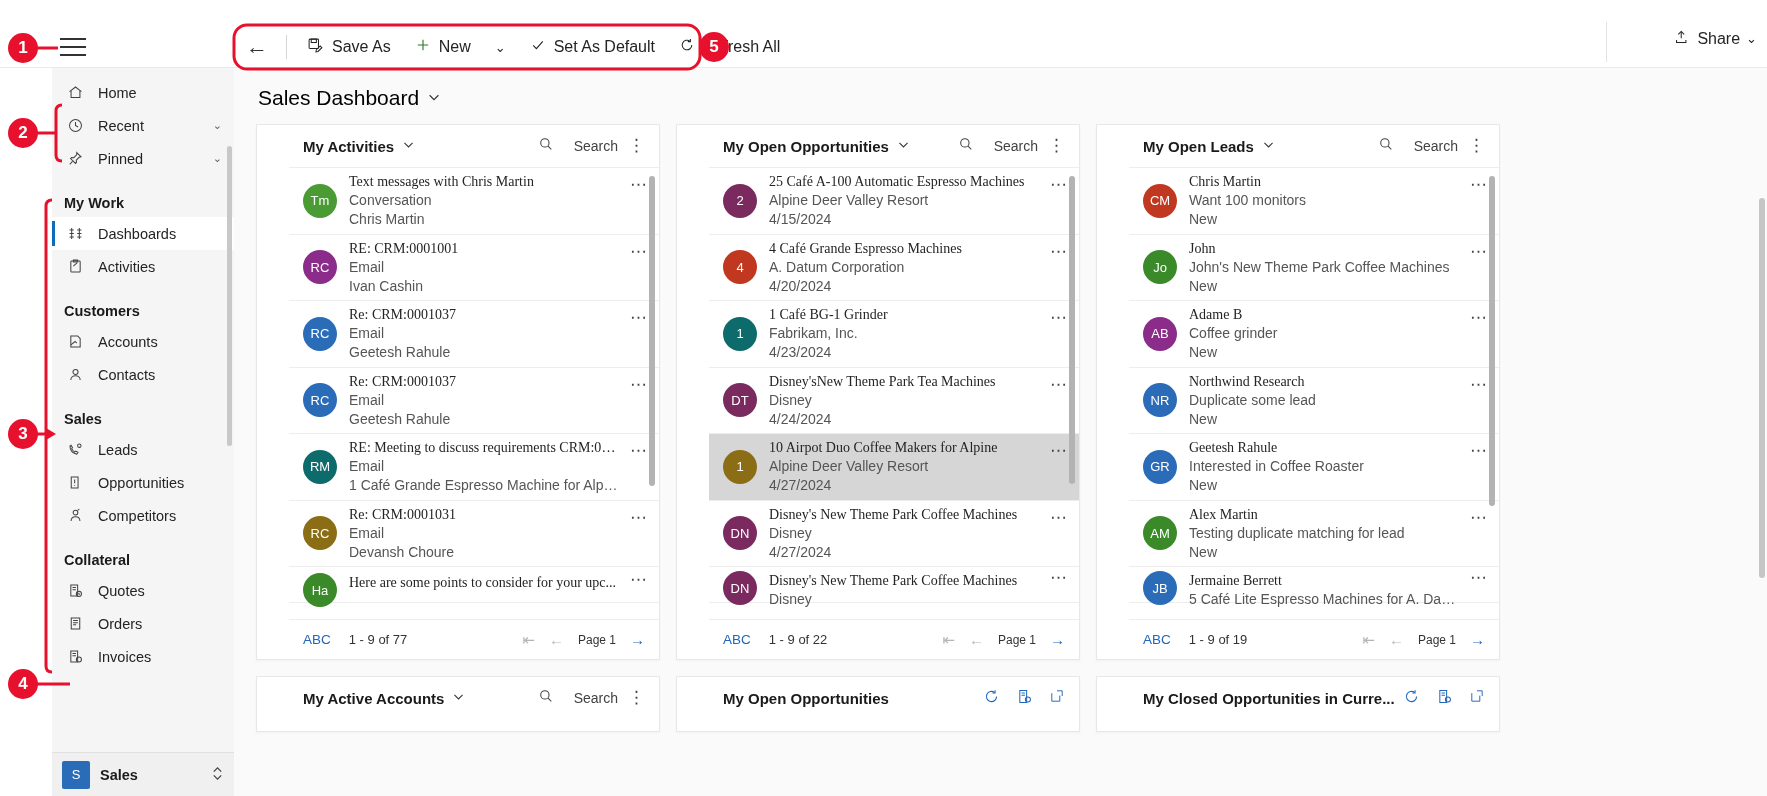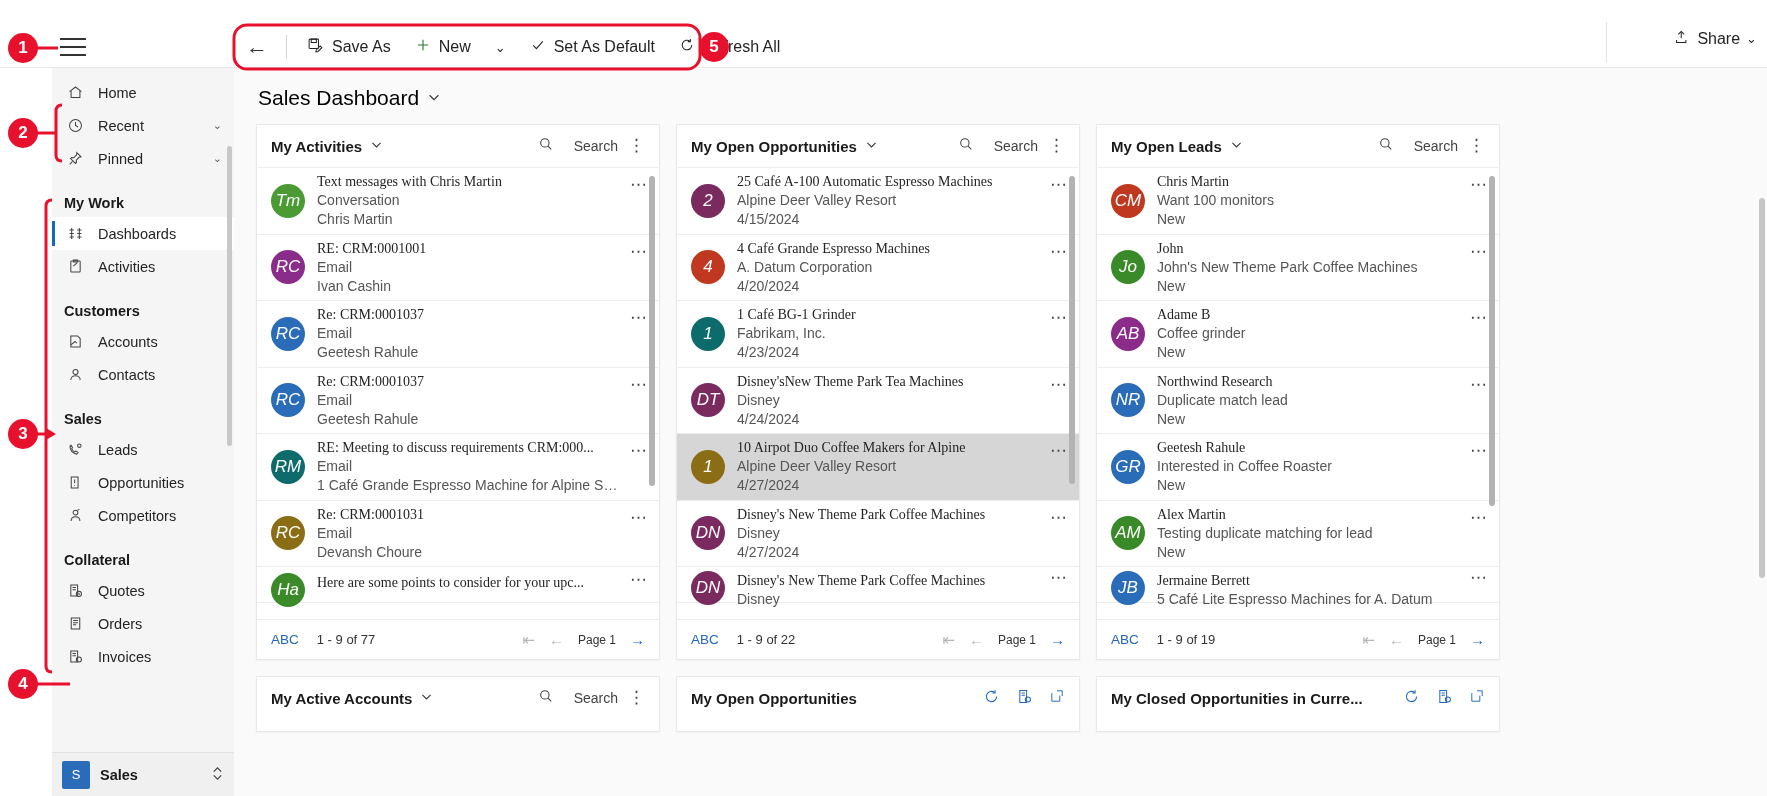--- a/index.html
+++ b/index.html
@@ -95,21 +95,21 @@
   }
   .page-title { font-size:21px; color:#000000; }
   .title-caret { font-size:15px; color:#333; cursor:pointer; }
 
   .grid {
     display:flex; gap:16px; padding:0 22px; align-items:flex-start;
   }
   .card {
     background:#ffffff; border:1px solid #e8e8e8; width:404px;
     box-shadow:0 1px 2px rgba(0,0,0,.04);
-    display:flex; flex-direction:column;
+    display:flex; flex-direction:column;padding-left:32px;
   }
   .card-head {
     display:flex; align-items:center; height:42px; padding:0 14px;
     gap:8px;
   }
   .card-title { font-size:15px; font-weight:700; color:#1a1a1a; white-space:nowrap; }
   .card-caret { color:#333; font-size:12px; cursor:pointer; }
   .card-head-right { margin-left:auto; display:flex; align-items:center; gap:10px; }
   .search-wrap { display:flex; align-items:center; gap:20px; cursor:pointer; }
   .search-txt { font-size:14px; color:#424242; }
@@ -118,21 +118,21 @@
   .card-body { position:relative; height:452px; overflow:hidden; border-top:1px solid #ededed; }
   .row {
     display:flex; align-items:center; gap:12px; padding:10px 12px 10px 14px;
     border-bottom:1px solid #ededed; height:66.5px; cursor:pointer;
     background:#fff;
   }
   .row.selected { background:#d6d6d6; }
   .avatar {
     width:34px; min-width:34px; height:34px; border-radius:50%;
     display:flex; align-items:center; justify-content:center;
-    color:#fff; font-size:17px;font-style:italic;
+    color:#fff; font-size:13px;
   }
   .row-texts { flex:1; min-width:0; }
   .r1 { font-size:14px; color:#242424; white-space:nowrap; overflow:hidden; text-overflow:ellipsis; line-height:19px;font-family:Liberation Serif, serif; }
   .r2 { font-size:14px; color:#555; white-space:nowrap; overflow:hidden; text-overflow:ellipsis; line-height:19px; }
   .r3 { font-size:14px; color:#555; white-space:nowrap; overflow:hidden; text-overflow:ellipsis; line-height:19px; }
   .row-kebab { color:#424242; font-size:17px; align-self:flex-start; margin-top:2px; line-height:10px; }
   .card-scroll {
     position:absolute; right:4px; top:8px; width:6px; border-radius:4px;
     background:#b3b3b3;
   }
@@ -652,21 +652,21 @@
               <div class="r1">Adame B</div>
               <div class="r2">Coffee grinder</div>
               <div class="r3">New</div>
             </div>
             <span class="row-kebab">⋯</span>
           </div>
           <div class="row">
             <div class="avatar" style="background:#2b6cb8">NR</div>
             <div class="row-texts">
               <div class="r1">Northwind Research</div>
-              <div class="r2">Duplicate match lead</div>
+              <div class="r2">Duplicate some lead</div>
               <div class="r3">New</div>
             </div>
             <span class="row-kebab">⋯</span>
           </div>
           <div class="row">
             <div class="avatar" style="background:#2b6cb8">GR</div>
             <div class="row-texts">
               <div class="r1">Geetesh Rahule</div>
               <div class="r2">Interested in Coffee Roaster</div>
               <div class="r3">New</div>

